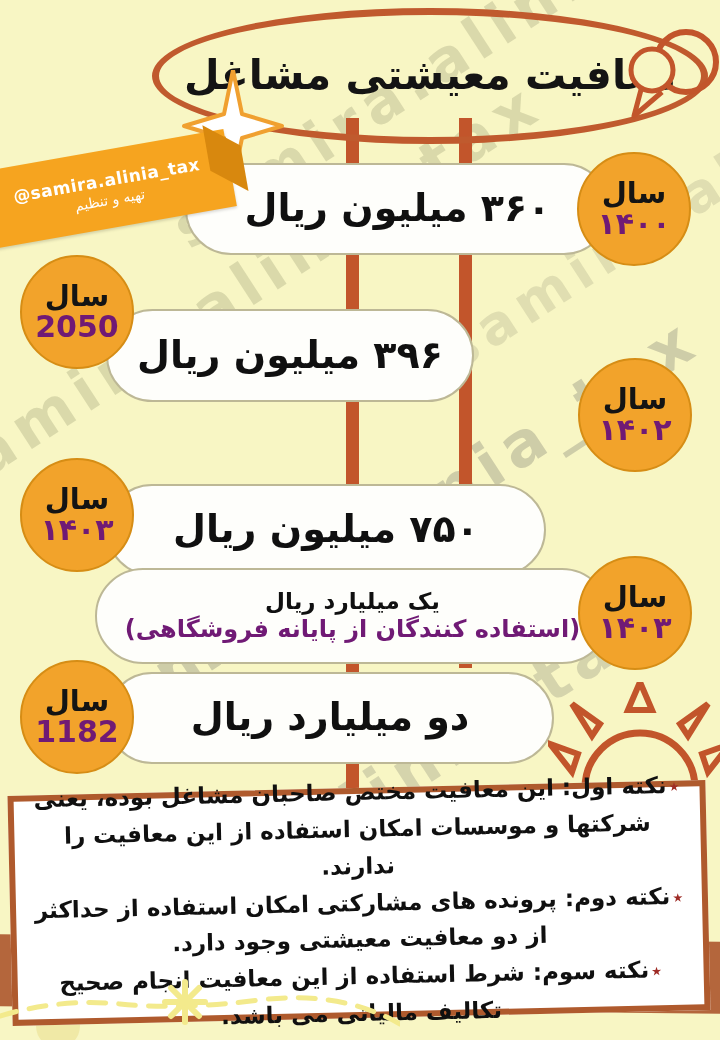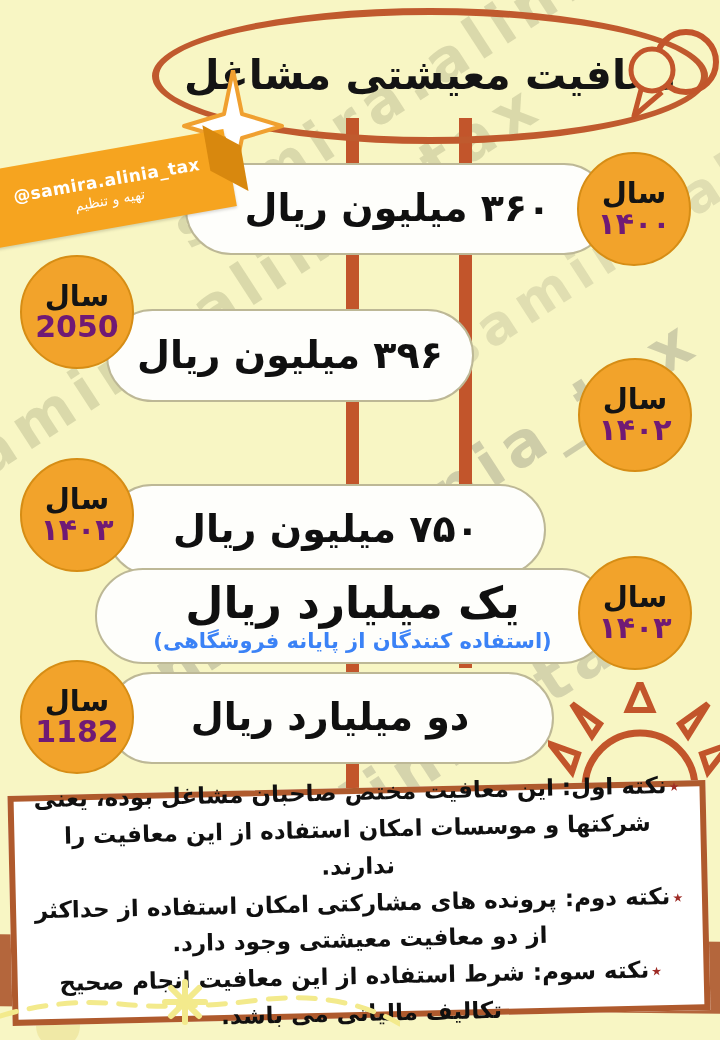--- a/index.html
+++ b/index.html
@@ -45,27 +45,27 @@
   }
   .banner-handle{ color:#fff; font-weight:bold; font-size:17px; letter-spacing:.5px; }
   .banner-sub{ direction:rtl; color:#fff; font-size:14px; margin-top:2px; }
   
   .pill{
     position:absolute; background:#FEFEFB; border:2px solid #BDB896; border-radius:70px;
     display:flex; flex-direction:column; align-items:center; justify-content:center;
     z-index:3; text-align:left;
   }
   .amount{ direction:rtl; font-size:38px; font-weight:bold; color:#101010; line-height:1.15; }
-  .amount-note{ direction:rtl; font-size:21px; font-weight:bold; color:#3b82f6; line-height:1.2; }
+  .amount-note{ direction:rtl; font-size:24px; font-weight:bold; color:#701a75; line-height:1.2; }
   .pill-1{ left:185px; top:163px; width:425px; height:92px; }
   .pill-2{ left:106px; top:265px; width:368px; height:93px;margin-top:44px; }
   .pill-3{ left:132px; top:370px; width:478px; height:92px; }
   .pill-4{ left:106px; top:484px; width:440px; height:92px; }
   .pill-5{ left:95px;  top:568px; width:515px; height:96px; }
-  .pill-5 .amount{ font-size:44px; }
+  .pill-5 .amount{ font-size:23px; }
   .pill-6{ left:106px; top:672px; width:448px; height:92px; }
   .year-circle{
     position:absolute; width:114px; height:114px; border-radius:50%;
     background:#F2A32B; border:2px solid #D68D15; z-index:5;
     display:flex; flex-direction:column; align-items:center; justify-content:center;
     text-align:center;
   }
   .year-label{ direction:rtl; font-size:29px; font-weight:bold; color:#141414; line-height:1.05; }
   .year-num{ direction:rtl; font-size:30px; font-weight:bold; color:#701a75; line-height:1.05; }
   .yc-1{ left:577px; top:152px; }

